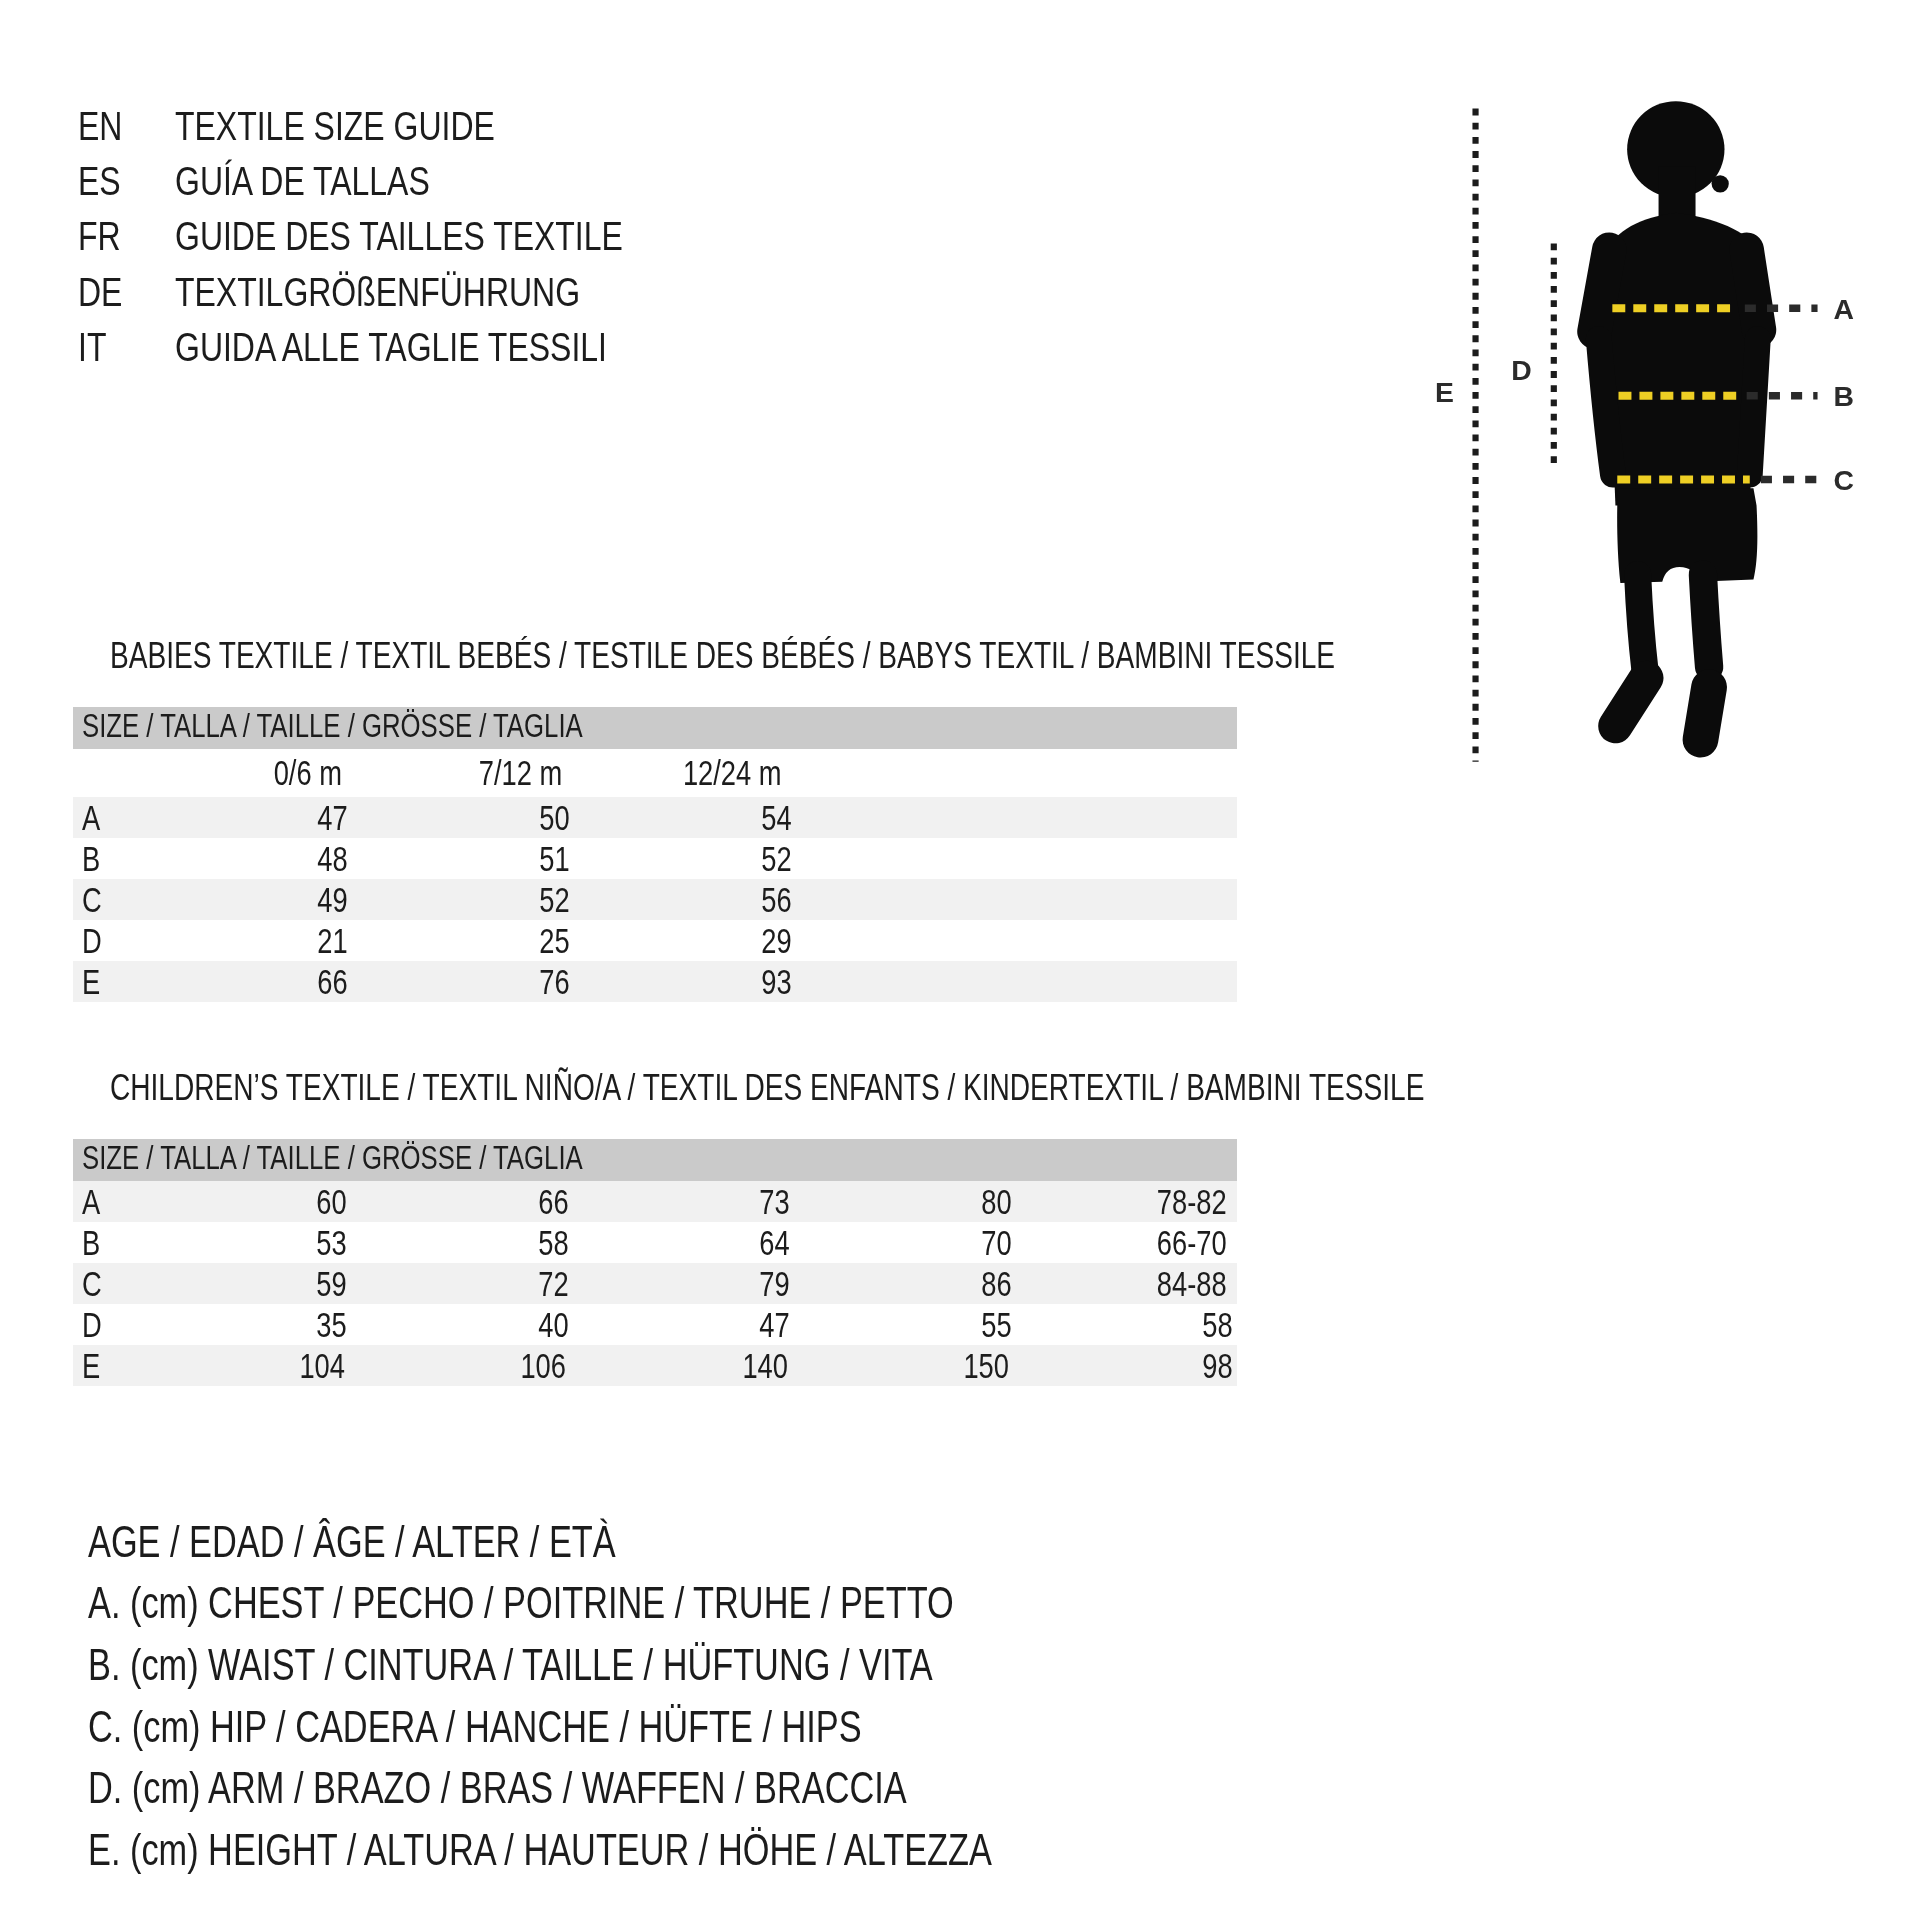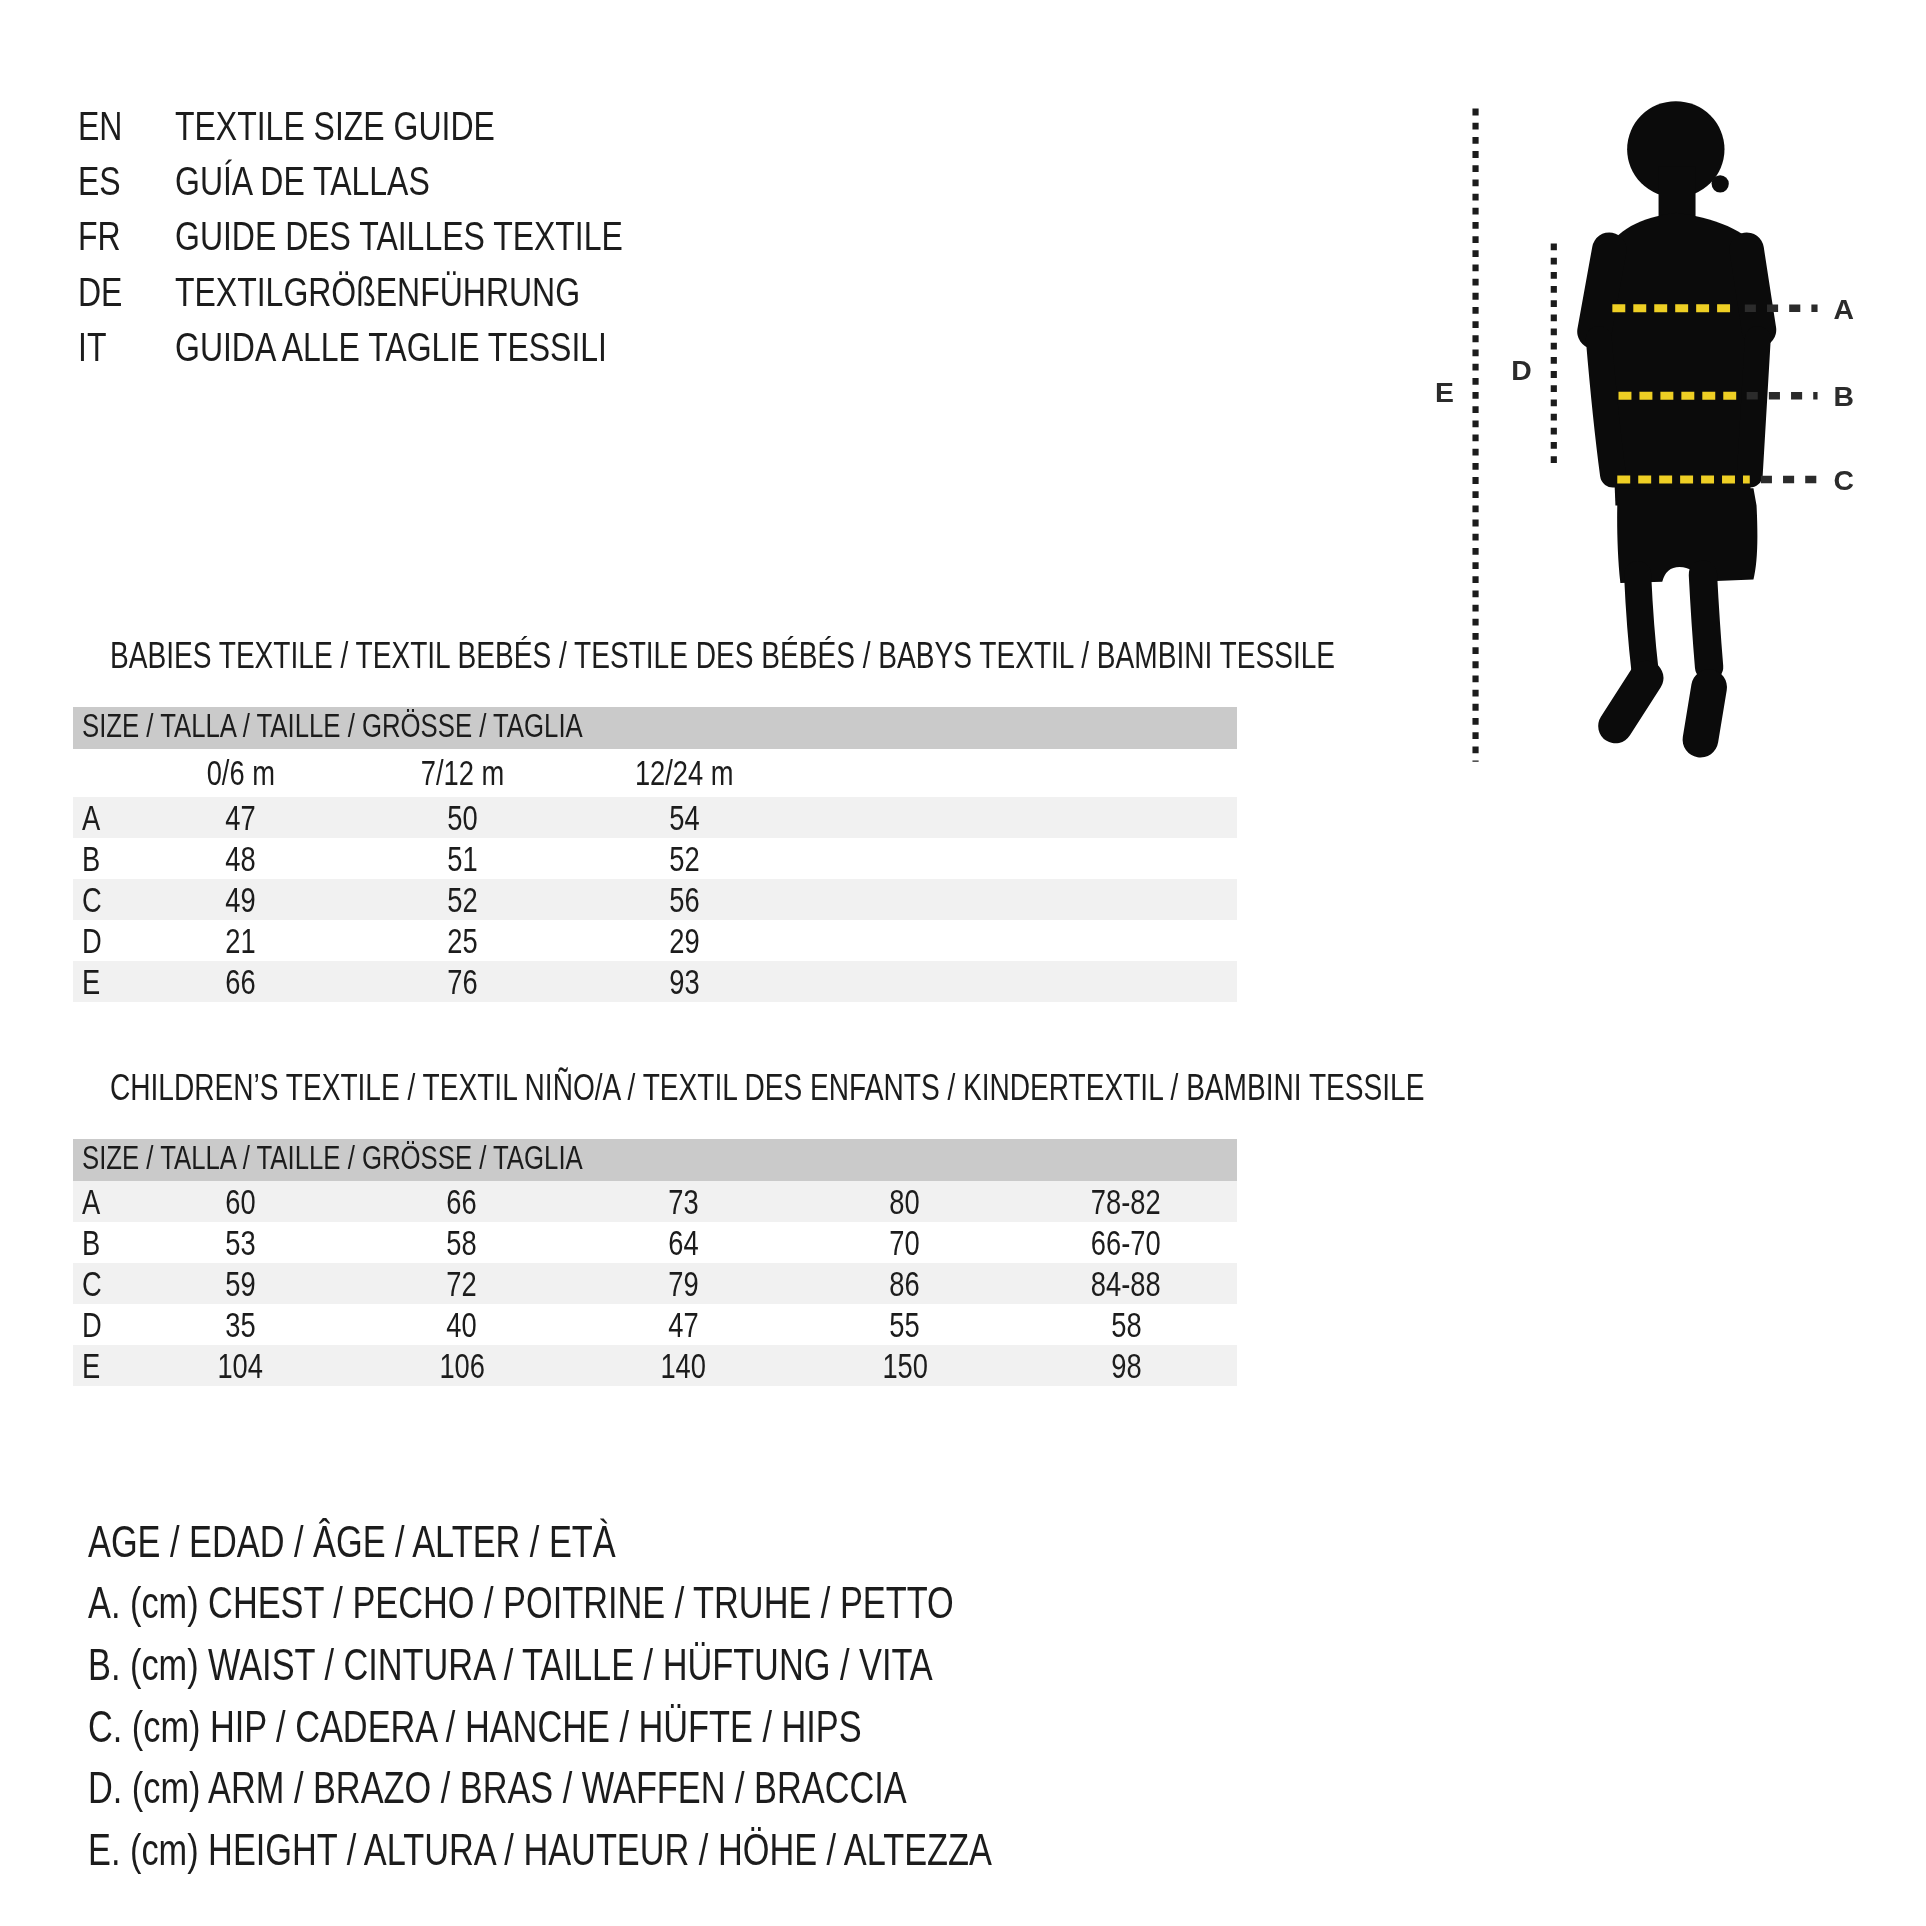--- a/index.html
+++ b/index.html
@@ -24,21 +24,21 @@
   
   .sect-heading{position:absolute;left:73px;font-size:36px;line-height:39px;margin-left:37px;}
 
   
   .size-table{position:absolute;left:73px;width:1164px;}
   .band{height:42px;background:#cacaca;display:flex;align-items:flex-start;padding-left:8.6px;font-size:33px;}
   .thead{display:flex;align-items:center;height:48px;font-size:35px;}
   .trow{display:flex;align-items:center;height:41px;font-size:35px;}
   .trow.odd{background:#f1f1f1;}
   .rlabel{width:48px;padding-left:8.6px;}
-  .cell{width:222px;text-align:center;}
+  .cell{width:222px;text-align:right;}
 
   
   .legend-row{position:absolute;left:88px;height:62px;line-height:62px;font-size:44px;}
 
   
   .figure-wrap{position:absolute;left:1417px;top:74px;width:509px;height:715px;}
   .figure-wrap svg{display:block;width:509px;height:715px;}
   .fig-label{font-family:"Liberation Sans",sans-serif;font-weight:bold;font-size:46px;fill:#2b2b2b;}
 </style>
 </head>

